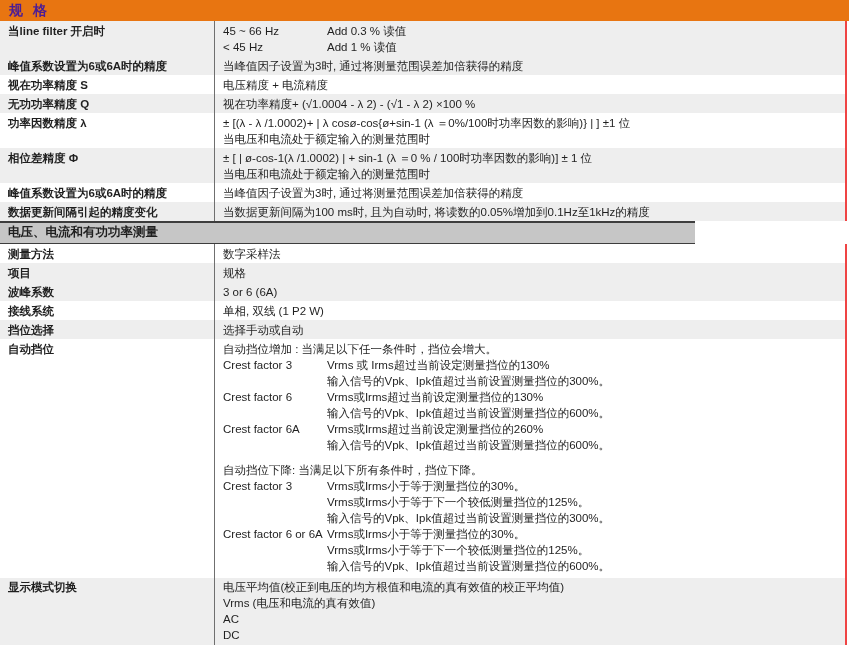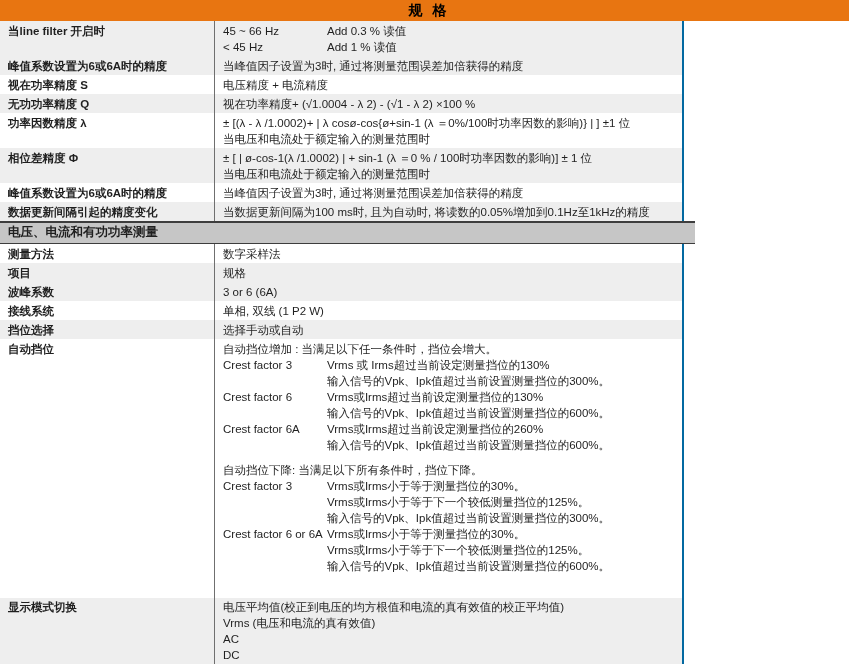--- a/index.html
+++ b/index.html
@@ -1,25 +1,25 @@
 <!DOCTYPE html>
 <html><head>
 <meta charset="utf-8">
 <style>
   html,body { margin:0; padding:0; background:#ffffff; }
   body { font-family:"Liberation Sans","DejaVu Sans",sans-serif; color:#1f1f1f; }
   .page { position:relative; width:849px; height:664px; overflow:hidden; background:#fff; }
 
   .titlebar {
-    height:21px; background:var(--accent,#E87511); color:#000000;
-    display:flex; align-items:center; padding-left:9px; box-sizing:border-box;justify-content:center;
+    height:21px; background:var(--accent,#E87511); color:#4c1d95;
+    display:flex; align-items:center; padding-left:9px; box-sizing:border-box;
   }
   .titlebar .title { font-weight:bold; font-size:14px; letter-spacing:3px; }
 
-  .table { width:684px; border-right:2px solid #0369a1; box-sizing:border-box; }
+  .table { width:847px; border-right:2px solid #ef4444; box-sizing:border-box; }
 
   .row { display:flex; align-items:stretch; }
   .row.shaded { background:var(--shade,#EEEEEE); }
 
   .cell-label {
     width:215px; min-width:215px; box-sizing:border-box;
     padding:1.5px 6px 1.5px 8px; border-right:1px solid #6f6f6f;
     font-weight:bold; font-size:11.5px; line-height:16px;
   }
   .cell-value {
@@ -29,21 +29,21 @@
   .line { display:flex; }
   .line .sub { width:104px; min-width:104px; }
   .spacer { height:9px; }
 
   .section-header {
     background:var(--band,#C6C6C6);
     border-top:2px solid #3d3d3d; border-bottom:1px solid #3d3d3d;
     font-weight:bold; font-size:12.5px; padding:1px 8px 2px; box-sizing:border-box;
     width:695px;
   }
-  .row.grow .cell-value { padding-bottom:24px; }
+  .row.grow .cell-value { padding-bottom:4px; }
 </style>
 </head>
 <body>
 
 <div class="page" style="--accent: #E87511; --band: #C6C6C6; --shade: #EEEEEE;">
 
   <div class="titlebar">
     <span class="title">规 格</span>
   </div>
 

